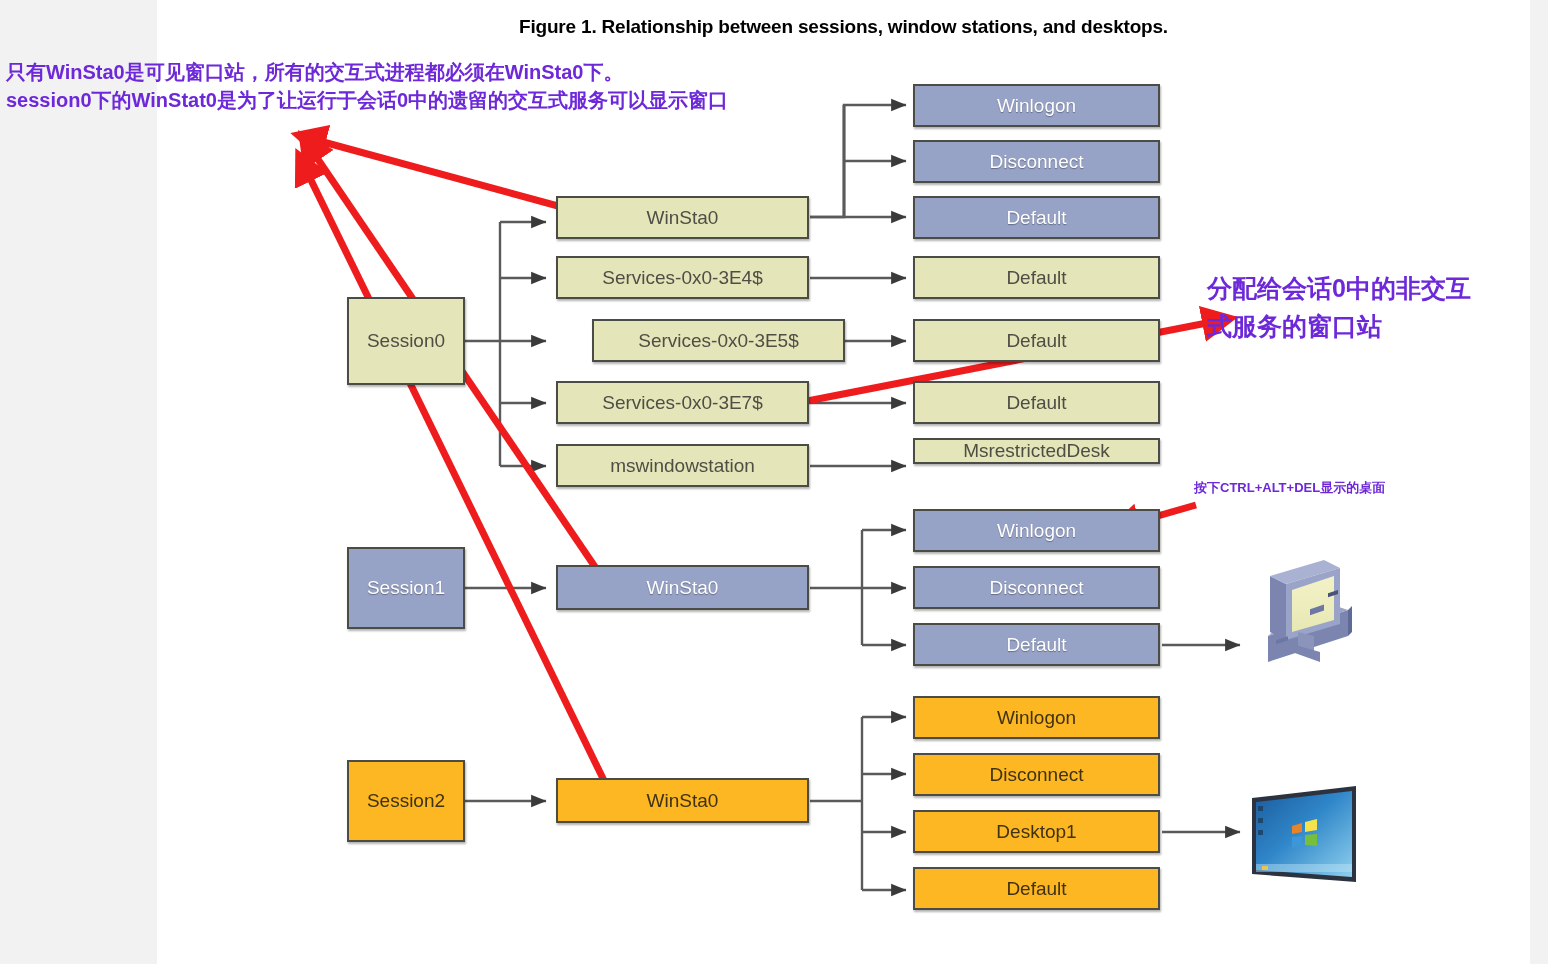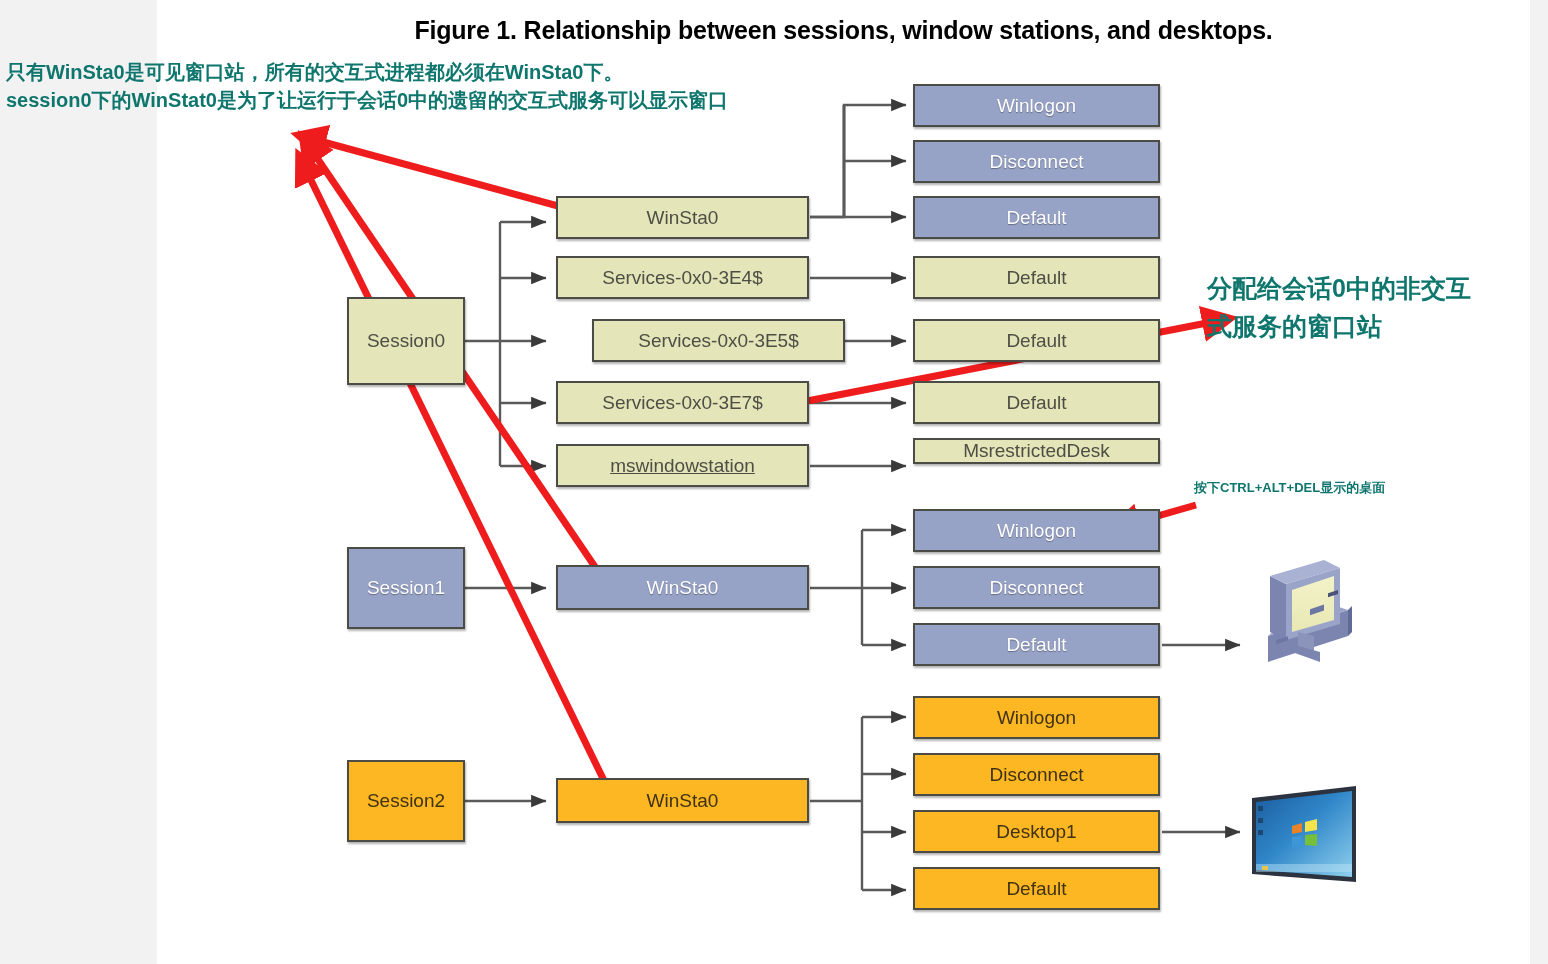--- a/index.html
+++ b/index.html
@@ -10,27 +10,27 @@
     overflow:hidden;
   }
   #page{position:relative;width:1548px;height:964px;background:#f2f2f2;}
   #canvas{
     position:absolute;left:157px;top:0;width:1373px;height:964px;
     background:#ffffff;
   }
   #figure-title{
     position:absolute;left:157px;top:16px;width:1373px;
     text-align:center;
-    font-size:25px;font-weight:bold;color:#000;
+    font-size:19px;font-weight:bold;color:#000;
     letter-spacing:-0.2px;
     white-space:nowrap;
   }
   .annot{
     position:absolute;
-    color:#0f766e;
+    color:#6d28d9;
     font-weight:bold;
     line-height:1.42;
     white-space:pre;
   }
   #annot-top{left:6px;top:58px;font-size:20px;}
   #annot-noninteractive{left:1207px;top:270px;font-size:25px;width:280px;white-space:normal;line-height:1.5;}
   #annot-cad{left:1194px;top:479px;font-size:13px;white-space:nowrap;}
 
   
   .node{
@@ -181,21 +181,21 @@
   </div>
   <div class="node olive" style="left:556px;top:256px;width:253px;height:43px;">
     <span>Services-0x0-3E4$</span>
   </div>
   <div class="node olive" style="left:556px;top:319px;width:253px;height:43px;margin-left:36px;">
     <span>Services-0x0-3E5$</span>
   </div>
   <div class="node olive" style="left:556px;top:381px;width:253px;height:43px;">
     <span>Services-0x0-3E7$</span>
   </div>
-  <div class="node olive" style="left:556px;top:444px;width:253px;height:43px;text-decoration:underline;">
+  <div class="node olive" style="left:556px;top:444px;width:253px;height:43px;">
     <span>mswindowstation</span>
   </div>
 
   <div class="node blue" style="left:913px;top:84px;width:247px;height:43px;">
     <span>Winlogon</span>
   </div>
   <div class="node blue" style="left:913px;top:140px;width:247px;height:43px;">
     <span>Disconnect</span>
   </div>
   <div class="node blue" style="left:913px;top:196px;width:247px;height:43px;">

